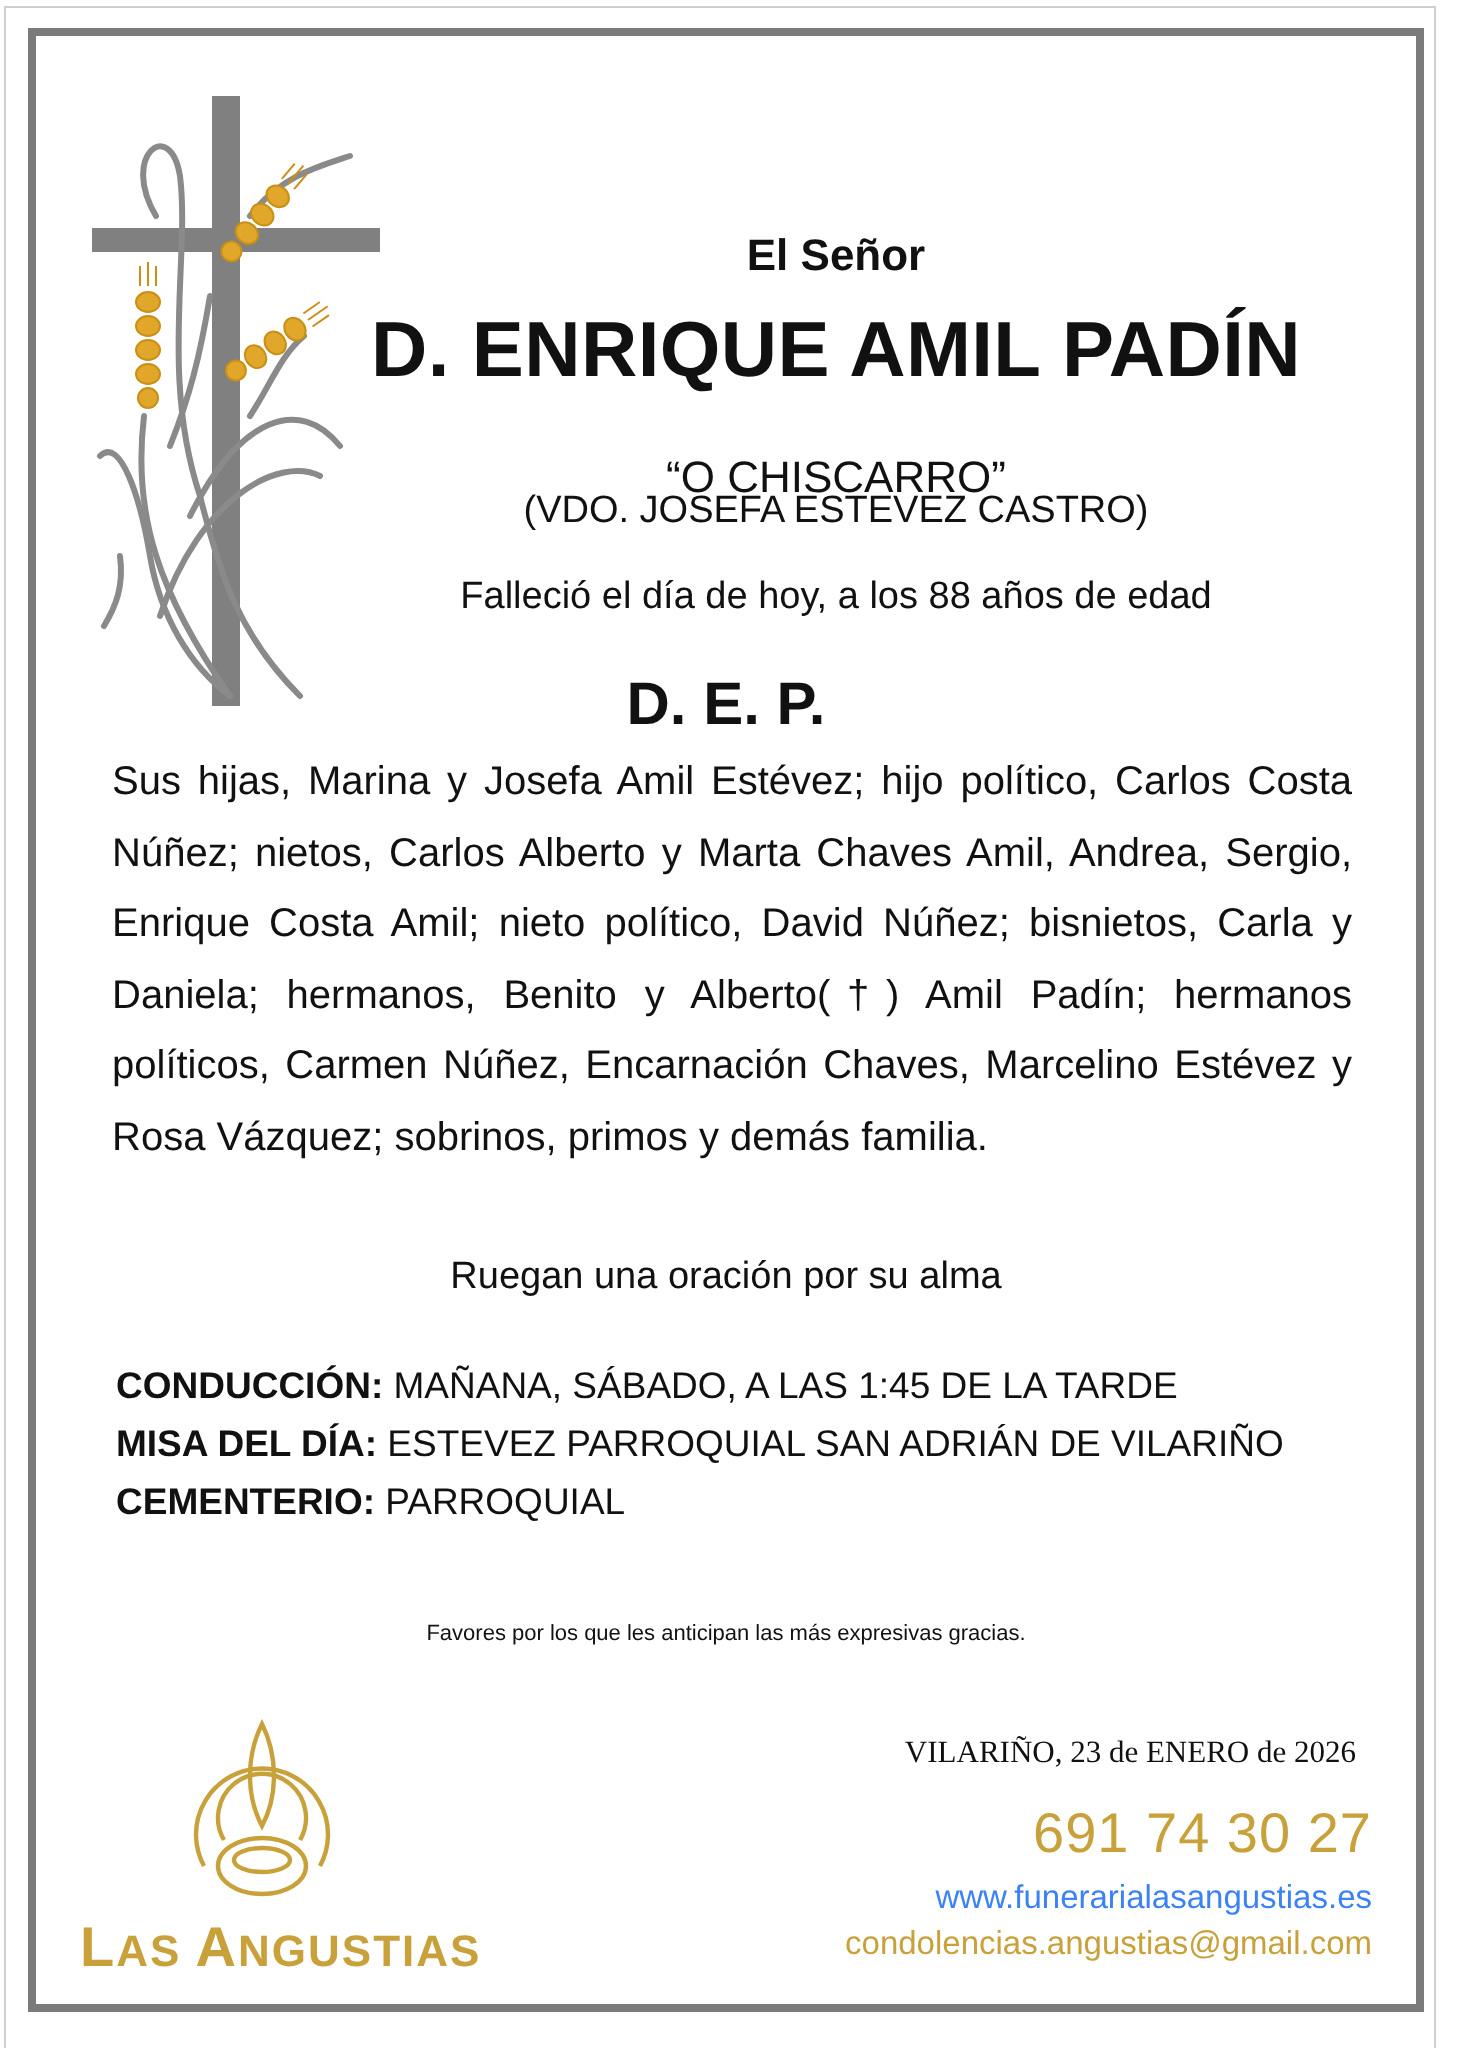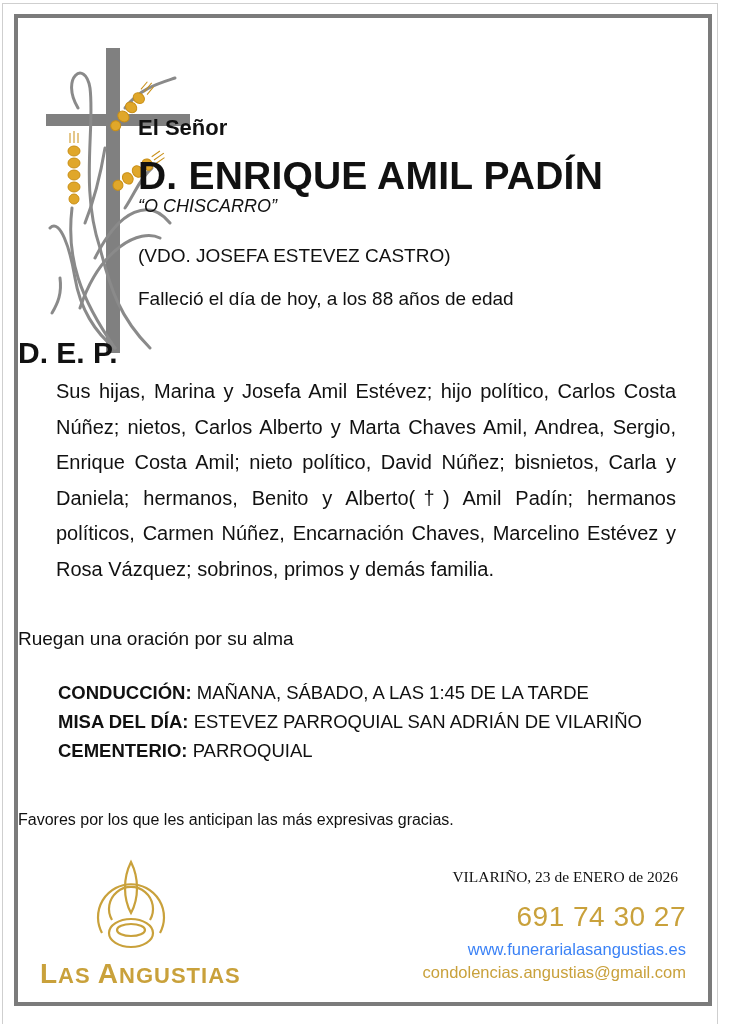--- a/index.html
+++ b/index.html
@@ -1,31 +1,31 @@
 <!DOCTYPE html>
 <html><head>
 <meta charset="utf-8">
 <style>
   html,body{margin:0;padding:0;}
   body{width:729px;height:1024px;background:#ffffff;position:relative;overflow:hidden;font-family:"Liberation Sans","DejaVu Sans",sans-serif;color:#111;}
   .outer{position:absolute;left:2px;top:3px;width:716px;height:1030px;border:1px solid #cfcfcf;border-bottom:none;background:#fff;box-sizing:border-box;}
   .card{position:absolute;left:14px;top:14px;width:698px;height:992px;border:4px solid #7b7b7b;box-sizing:border-box;background:#fff;}
   .abs{position:absolute;}
-  .center{text-align:left;}
+  .center{text-align:center;}
   .title-senor{left:0;width:100%;top:97px;font-size:22px;font-weight:bold;}
   .name{left:120px;width:560px;top:136px;font-size:39px;font-weight:bold;letter-spacing:0.2px;}
-  .nick{left:120px;width:560px;top:178px;font-size:18px;font-style:italic;}
+  .nick{left:120px;width:560px;top:208px;font-size:22px;}
   .widow{left:120px;width:560px;top:227px;font-size:19px;}
   .died{left:120px;width:560px;top:270px;font-size:19px;}
   .dep{left:0;width:100%;top:318px;font-size:30px;font-weight:bold;}
   .family{left:38px;width:620px;top:356px;font-size:20px;line-height:35.5px;text-align:justify;text-align-last:left;}
   .pray{left:0;width:100%;top:610px;font-size:19px;}
   .details{left:40px;top:660px;font-size:18.5px;line-height:29px;}
   .details b{font-weight:bold;}
-  .thanks{left:0;width:100%;top:793px;font-size:16px;}
+  .thanks{left:0;width:100%;top:793px;font-size:11px;}
   .place-date{right:30px;top:850px;font-size:15.5px;font-family:Liberation Serif, serif;}
   .phone{right:22px;top:883px;font-size:28px;color:#c9a13b;letter-spacing:0.5px;}
   .web{right:22px;top:922px;font-size:16.5px;color:#3b82f6;text-align:center;}
   .email{right:22px;top:945px;font-size:16.5px;color:#c9a13b;}
   .logo-text{left:22px;top:940px;font-size:22px;color:#c9a13b;letter-spacing:1px;font-weight:bold;}
   .logo-text .big{font-size:28px;}
   .cross{left:22px;top:30px;}
   .logo{left:68px;top:840px;}
 </style>
 </head>

